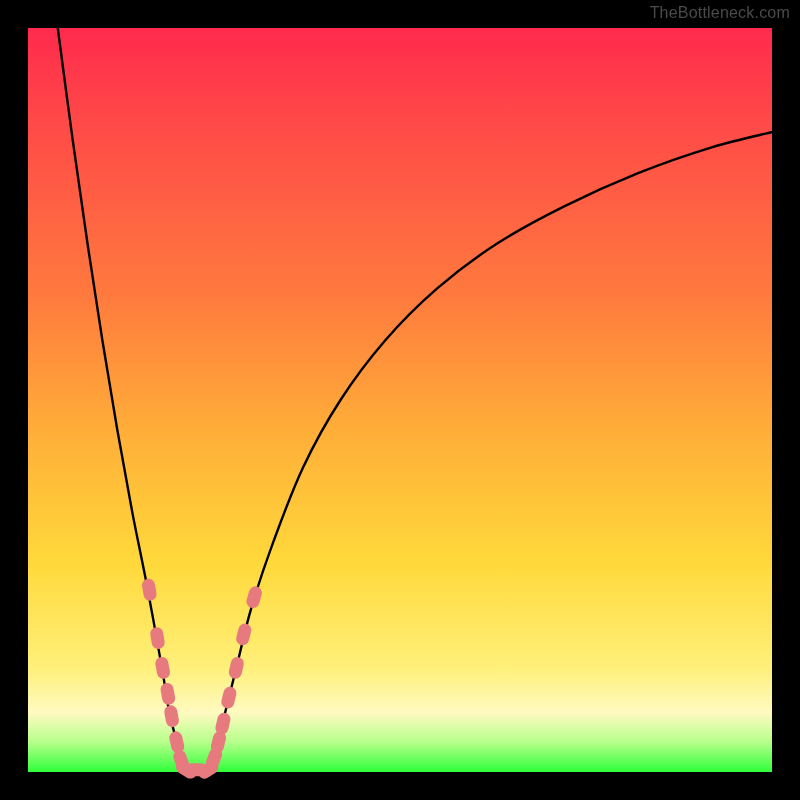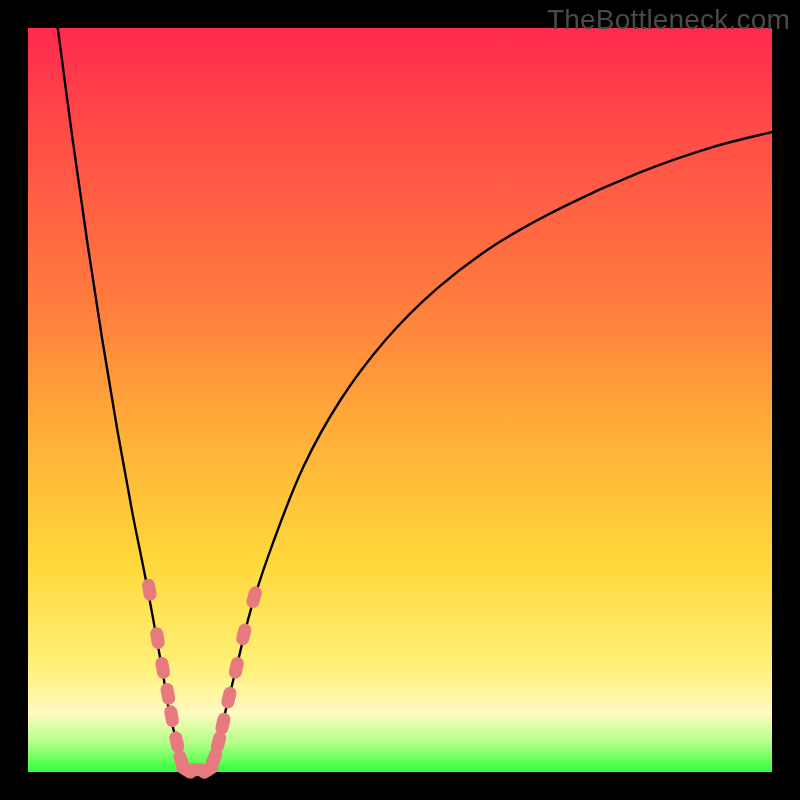--- a/index.html
+++ b/index.html
@@ -43,21 +43,21 @@
     left: 0; top: 0;
     width: 744px;
     height: 744px;
     overflow: visible;
   }
   .watermark {
     position: absolute;
     top: 4px;
     right: 10px;
     color: #4a4a4a;
-    font-size: 28px;
+    font-size: 16px;
     letter-spacing: 0.2px;
     user-select: none;
   }
 </style>
 </head>
 <body>
 
 <div class="frame">
 
   <div class="plot">

